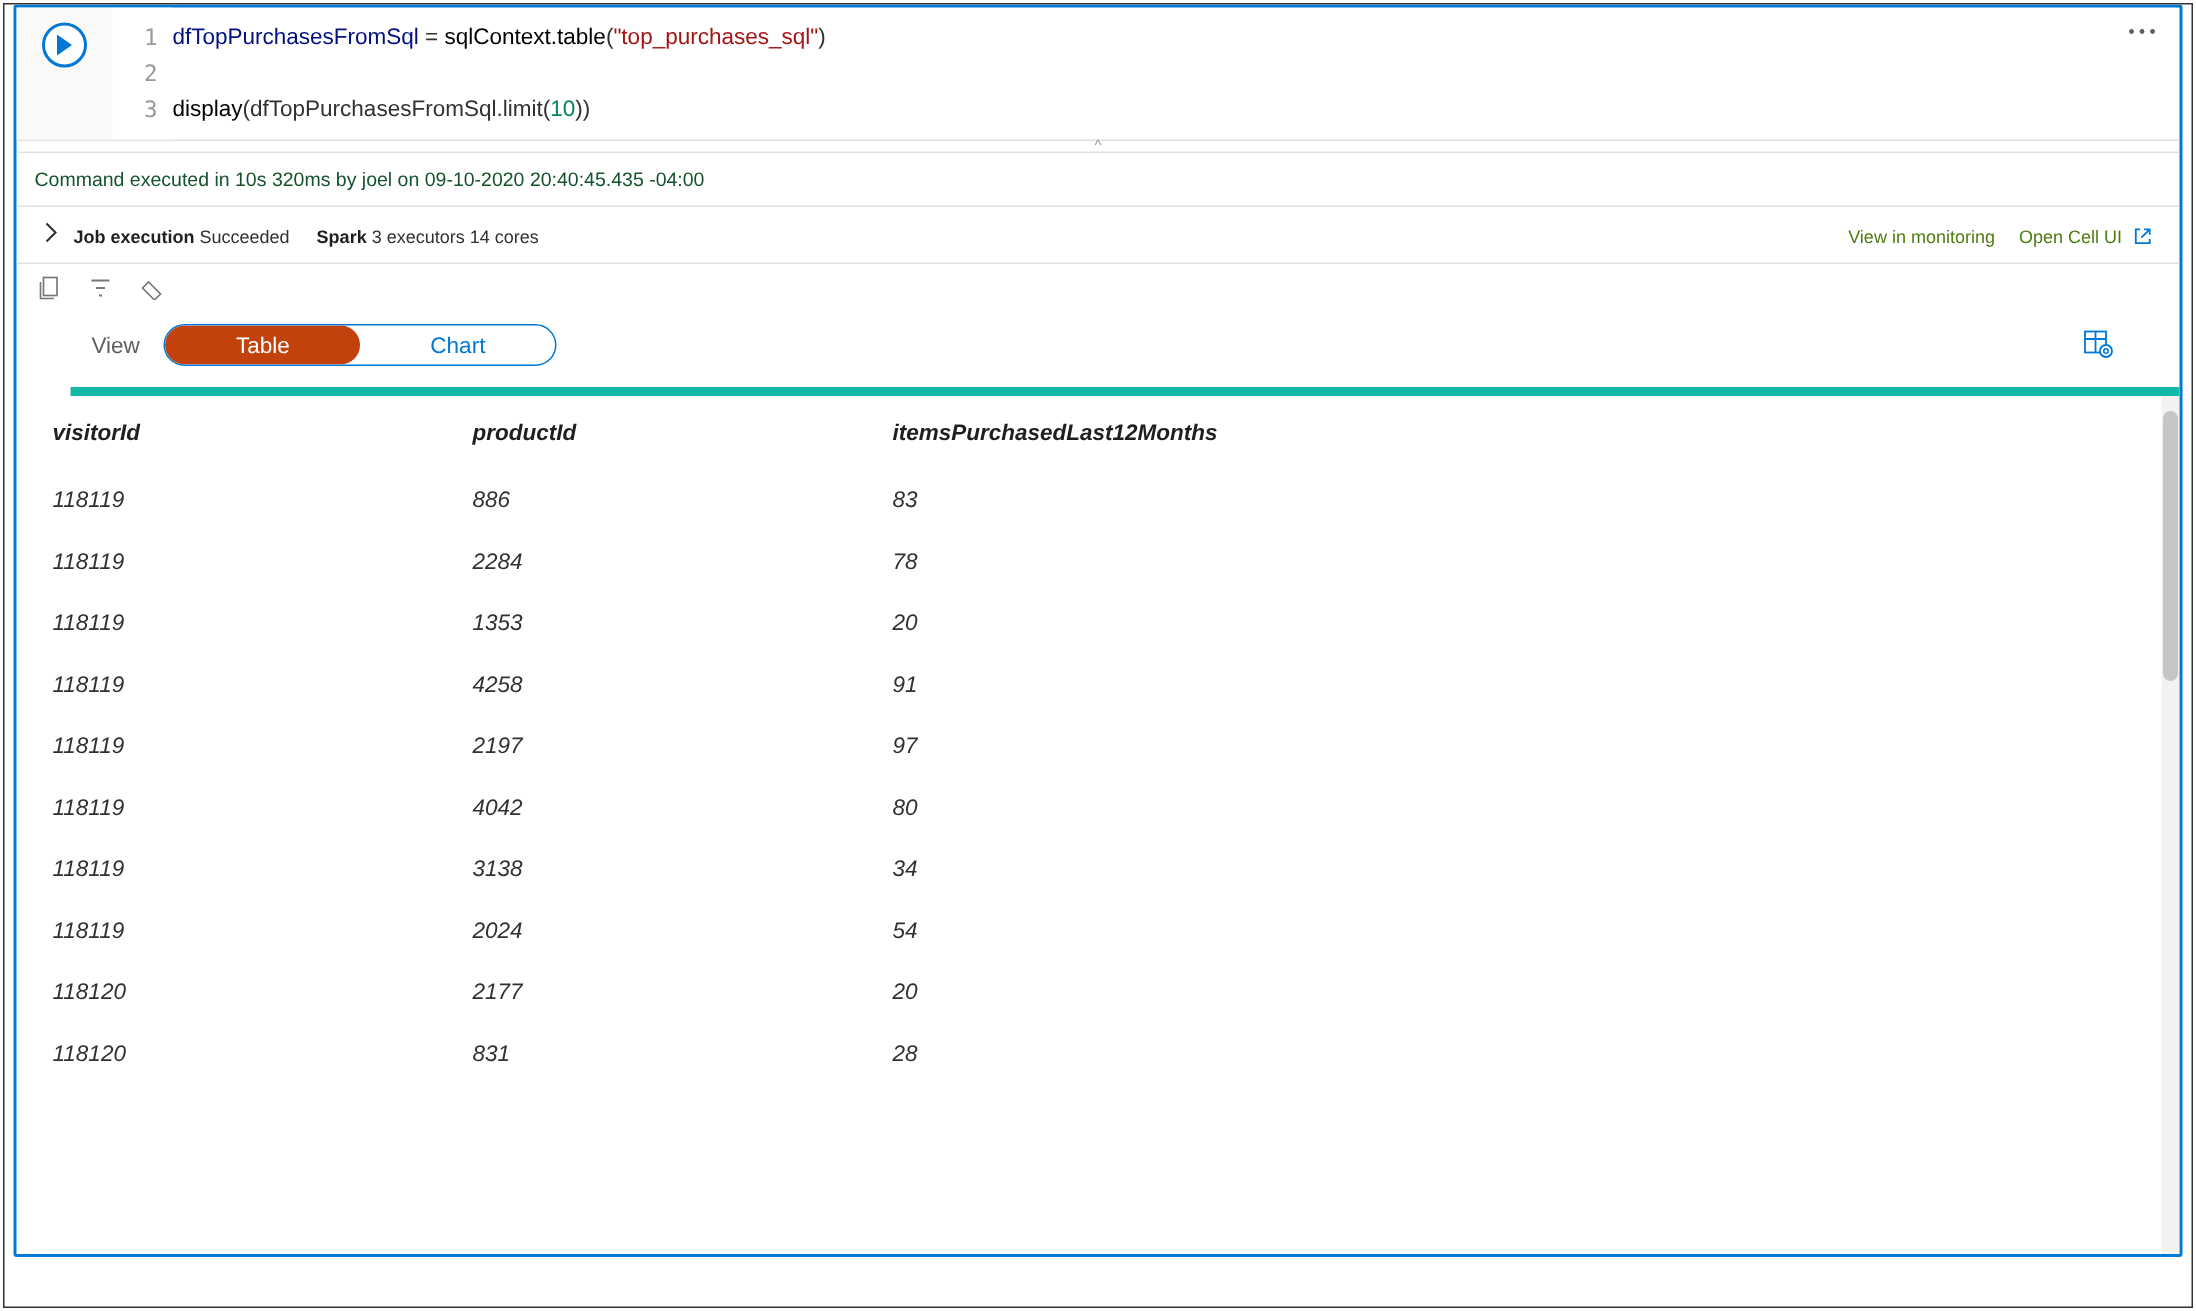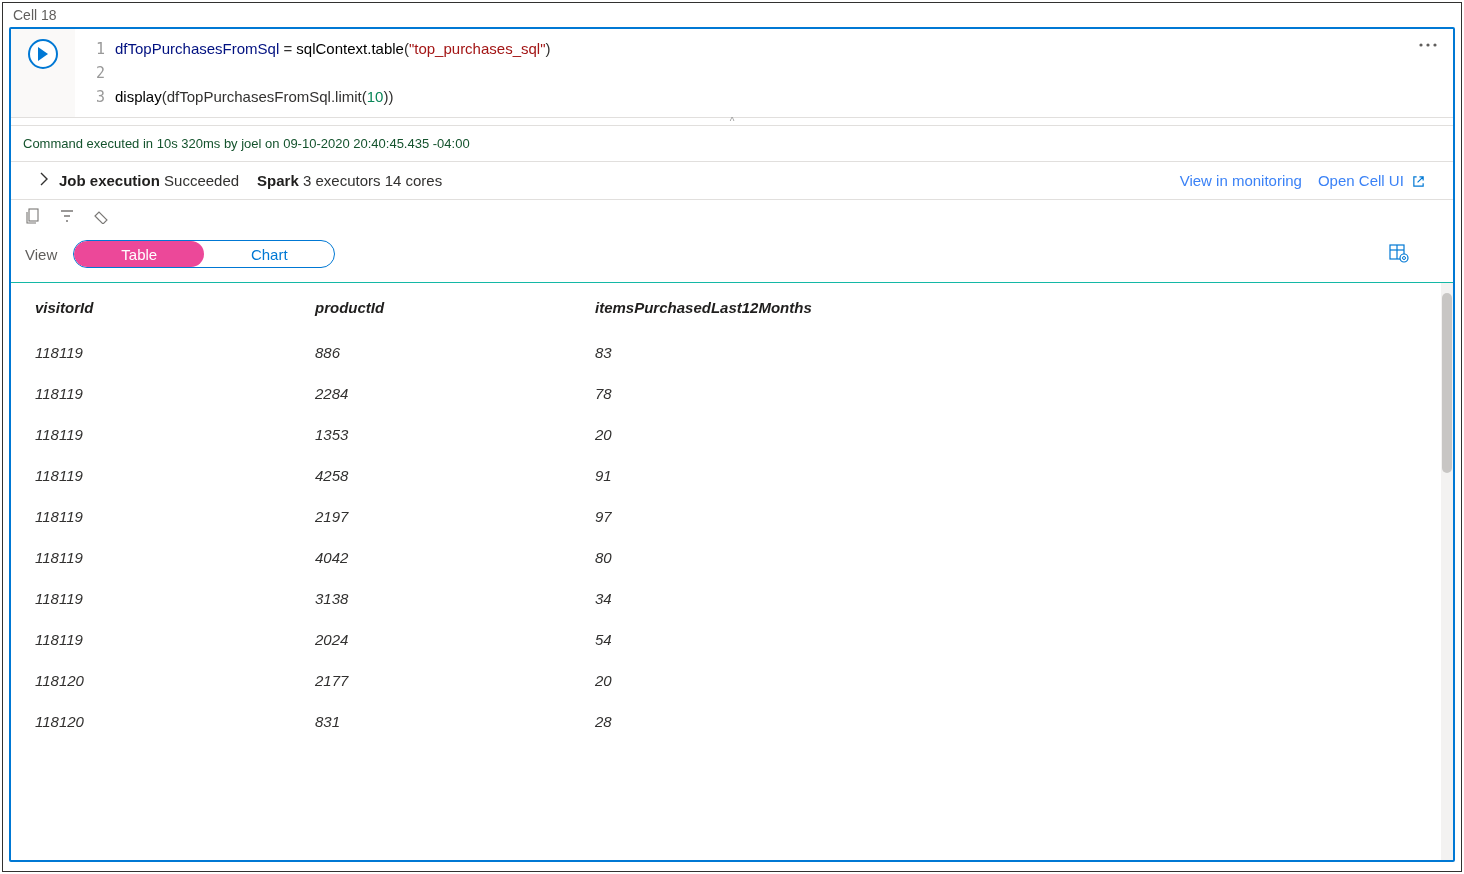--- a/index.html
+++ b/index.html
@@ -100,63 +100,64 @@
   }
   .status-line {
     padding: 10px 12px;
     font-size: 13px;
     color: #14532d;
     border-bottom: 1px solid #e1dfdd;
   }
   .job-row {
     display: flex;
     align-items: flex-end;
-    padding: 10px 28px;
+    padding: 10px 18px;
     border-bottom: 1px solid #e1dfdd;
-    font-size: 15px;
+    font-size: 12px;
   }
   .chev {
     margin-right: 10px;
     color: #323130;
     cursor: pointer;
   }
   .job-row b { font-weight: 600; color: #201f1e; }
   .job-row .spacer { flex: 1; }
-  .link { color: #3b82f6; cursor: pointer; margin-left: 16px; }
+  .link { color: #4d7c0f; cursor: pointer; margin-left: 16px; }
   .link svg { vertical-align: -2px; margin-left: 4px; fill: #0078d4; }
   .toolbar {
     display: flex;
     gap: 18px;
     padding: 8px 14px 0;
     color: #797775;
   }
   .toolbar span { cursor: pointer; }
   .view-row {
     display: flex;
     align-items: center;
     padding: 12px 14px 14px;
-    border-bottom: 1px solid #14b8a6;
+    border-bottom: 6px solid #14b8a6;
+    margin-left: 36px;
   }
   .view-row .lbl { color: #605e5c; margin-right: 16px; font-size: 15px; }
   .toggle {
     display: flex;
     border: 1px solid #0078d4;
     border-radius: 14px;
     overflow: hidden;
     height: 28px;
   }
   .toggle div {
     width: 130px;
     display: flex;
     align-items: center;
     justify-content: center;
     font-size: 15px;
     cursor: pointer;
   }
-  .toggle .active { background: #ec4899; color: #fff; border-radius: 14px; }
+  .toggle .active { background: #c2410c; color: #fff; border-radius: 14px; }
   .toggle .inactive { color: #0078d4; }
   .view-right { flex: 1; display: flex; justify-content: flex-end; padding-right: 30px; }
   .opts-icon { color: #0078d4; cursor: pointer; }
   .table-wrap { flex: 1; overflow: auto; padding: 0 14px; position: relative; font-style: italic; }
   table { width: 100%; border-collapse: collapse; }
   th {
     text-align: left;
     font-weight: 600;
     font-size: 15px;
     padding: 16px 10px;
@@ -184,21 +185,20 @@
     width: 10px;
     height: 180px;
     background: #c8c6c4;
     border-radius: 5px;
   }
 </style>
 </head>
 <body>
 
 <div class="outer">
-  <div class="cell-label">Cell 18</div>
   <div class="cell">
 
     <div class="code-row">
       <div class="run-col">
         <div class="run-btn">
           <svg width="12" height="14" viewBox="0 0 12 14">
               <path d="M1 0 L11 7 L1 14 Z"></path>
             </svg>
         </div>
       </div>

